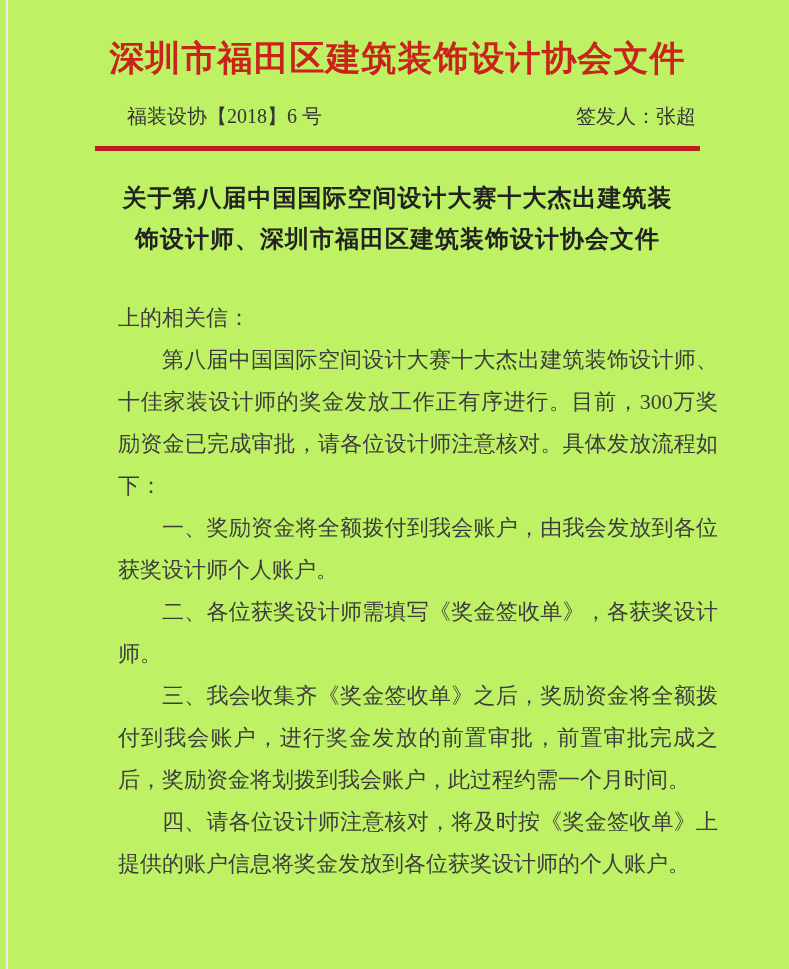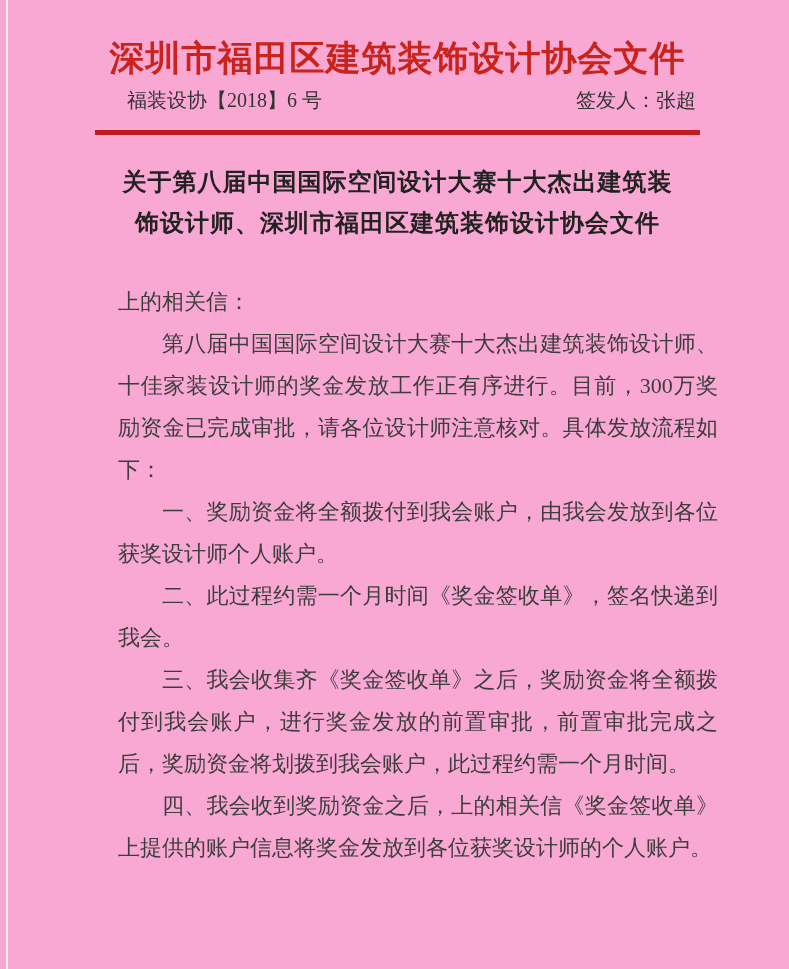--- a/index.html
+++ b/index.html
@@ -5,40 +5,40 @@
   :root{
     --red-header:#c9241c;
     --red-rule:#bf1a1e;
     --ink:#3d3d3d;
     --title-ink:#222222;
   }
   html,body{margin:0;padding:0;background:#ffffff;}
   .page{
     position:relative;
     width:789px;height:969px;
-    background:#f9a8d4;
+    background:#bef264;
     overflow:hidden;
     font-family:"Liberation Serif","DejaVu Serif",serif;
   }
   .scan-edge{
     position:absolute;left:6px;top:0;width:2px;height:100%;
     background:#ececef;
   }
   .inner{margin:0 89px 0 95px;}
   .org-header{
     margin:0;padding-top:34px;
     text-align:center;
     font-size:35px;line-height:50px;
     font-weight:bold;
     color:var(--red-header);
     letter-spacing:1px;
     white-space:nowrap;
   }
   .doc-row{
-    margin-top:4px;
+    margin-top:20px;
     padding:0 4px 0 32px;
     display:flex;
     justify-content:space-between;
     align-items:baseline;
     font-size:20px;line-height:24px;
     color:#333333;
   }
   .rule{
     margin-top:18px;
     height:5px;
@@ -84,18 +84,18 @@
       <div>关于第八届中国国际空间设计大赛十大杰出建筑装</div>
       <div>饰设计师、深圳市福田区建筑装饰设计协会文件</div>
     </div>
 
   </div>
 
   <div class="body-text">
     <p class="salutation">上的相关信：</p>
     <p>第八届中国国际空间设计大赛十大杰出建筑装饰设计师、十佳家装设计师的奖金发放工作正有序进行。目前，300万奖励资金已完成审批，请各位设计师注意核对。具体发放流程如下：</p>
     <p>一、奖励资金将全额拨付到我会账户，由我会发放到各位获奖设计师个人账户。</p>
-    <p>二、此过程约需一个月时间《奖金签收单》，签名快递到我会。</p>
+    <p>二、各位获奖设计师需填写《奖金签收单》，各获奖设计师。</p>
     <p>三、我会收集齐《奖金签收单》之后，奖励资金将全额拨付到我会账户，进行奖金发放的前置审批，前置审批完成之后，奖励资金将划拨到我会账户，此过程约需一个月时间。</p>
-    <p>四、我会收到奖励资金之后，上的相关信《奖金签收单》上提供的账户信息将奖金发放到各位获奖设计师的个人账户。</p>
+    <p>四、请各位设计师注意核对，将及时按《奖金签收单》上提供的账户信息将奖金发放到各位获奖设计师的个人账户。</p>
   </div>
 
 </div>
 
 </body></html>

